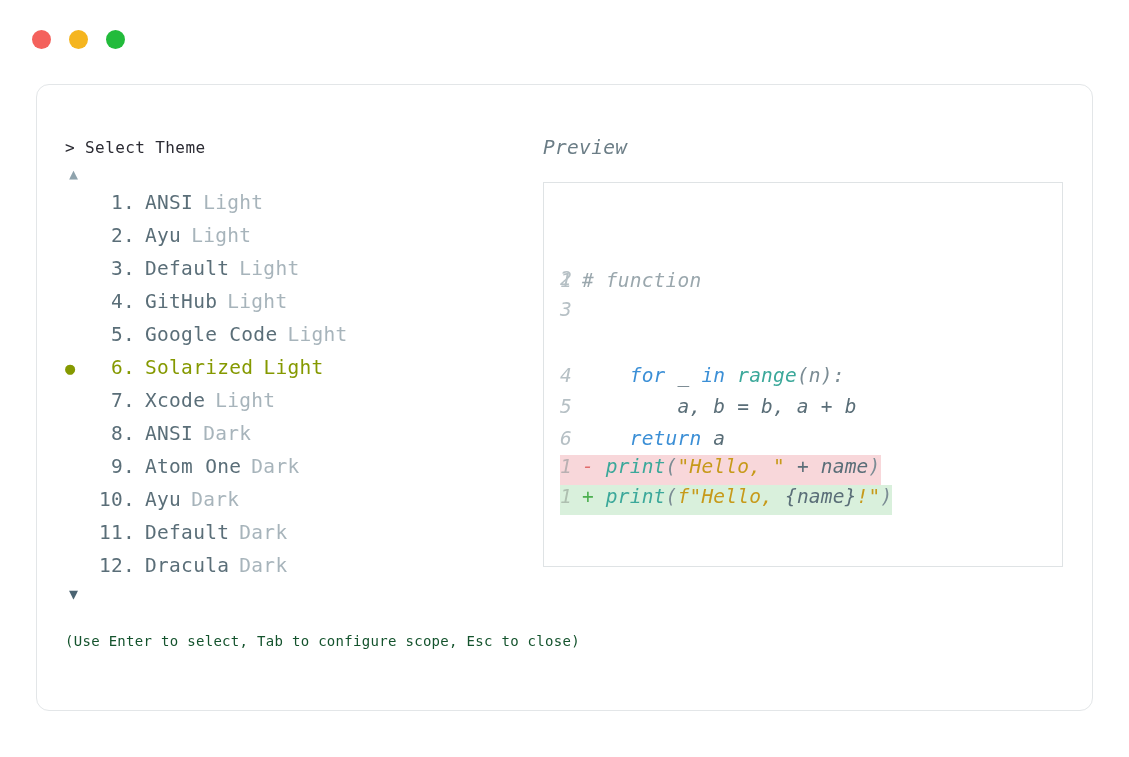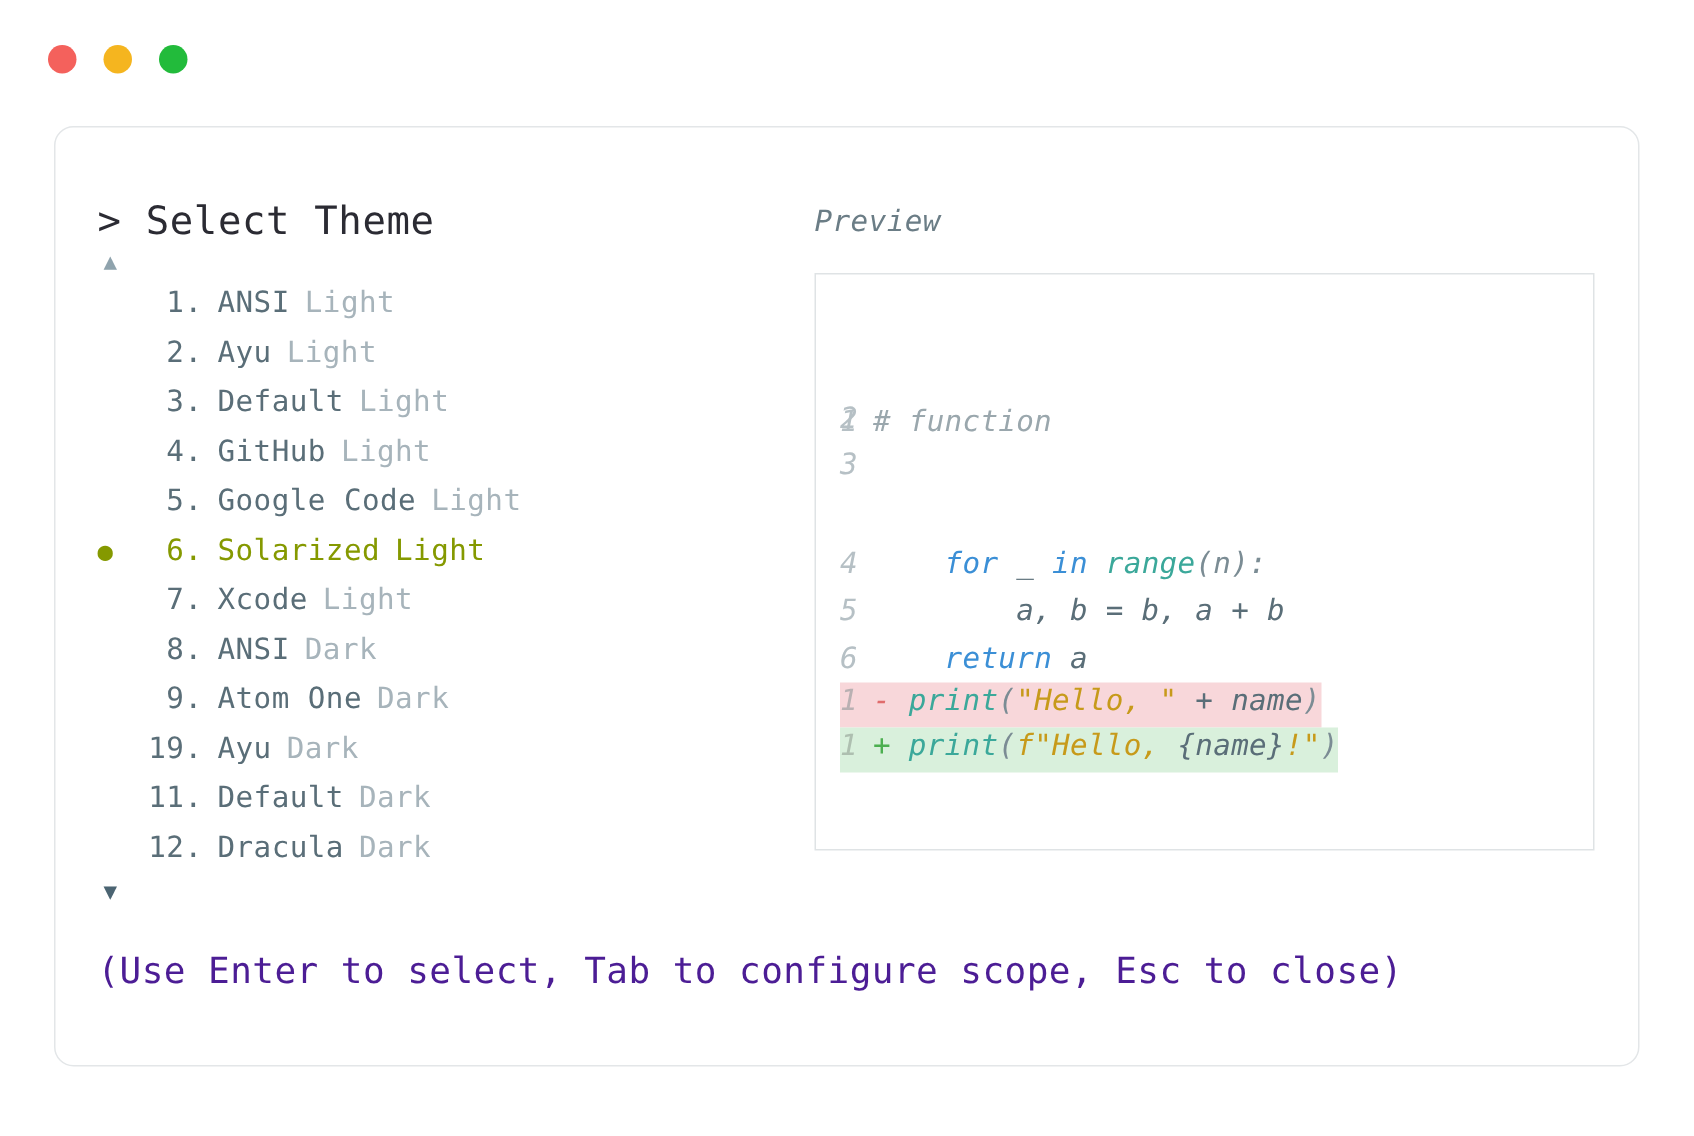--- a/index.html
+++ b/index.html
@@ -50,21 +50,21 @@
   }
 
   
   #left-pane {
     position: absolute;
     left: 28px;
     top: 48px;
     width: 460px;
   }
   #prompt-row {
-    font-size: 26px;
+    font-size: 16px;
     color: #2b2b33;
     letter-spacing: 0.4px;
     white-space: pre;
     height: 30px;
     line-height: 30px;
   }
   .scroll-arrow {
     font-size: 15px;
     line-height: 22px;
     height: 22px;
@@ -107,22 +107,22 @@
   .theme-row.selected .row-name,
   .theme-row.selected .row-variant {
     color: #859900;
   }
 
   
   #footer-hint {
     position: absolute;
     left: 28px;
     top: 548px;
-    font-size: 24px;
-    color: #4c1d95;
+    font-size: 14px;
+    color: #14532d;
     letter-spacing: 0.3px;
     white-space: pre;
   }
 
   
   #right-pane {
     position: absolute;
     left: 506px;
     top: 48px;
     width: 526px;
@@ -212,21 +212,21 @@
       <div id="theme-list">
           <div class="theme-row"><span class="bullet empty">●</span><span class="row-num">1.</span><span class="row-name" style="padding-left: 10px;">ANSI</span><span class="row-variant">Light</span></div>
           <div class="theme-row"><span class="bullet empty">●</span><span class="row-num">2.</span><span class="row-name" style="padding-left: 10px;">Ayu</span><span class="row-variant">Light</span></div>
           <div class="theme-row"><span class="bullet empty">●</span><span class="row-num">3.</span><span class="row-name" style="padding-left: 10px;">Default</span><span class="row-variant">Light</span></div>
           <div class="theme-row"><span class="bullet empty">●</span><span class="row-num">4.</span><span class="row-name" style="padding-left: 10px;">GitHub</span><span class="row-variant">Light</span></div>
           <div class="theme-row"><span class="bullet empty">●</span><span class="row-num">5.</span><span class="row-name" style="padding-left: 10px; text-align: right;">Google Code</span><span class="row-variant">Light</span></div>
           <div class="theme-row selected"><span class="bullet">●</span><span class="row-num">6.</span><span class="row-name" style="padding-left: 10px;">Solarized</span><span class="row-variant">Light</span></div>
           <div class="theme-row"><span class="bullet empty">●</span><span class="row-num">7.</span><span class="row-name" style="padding-left: 10px;">Xcode</span><span class="row-variant">Light</span></div>
           <div class="theme-row"><span class="bullet empty">●</span><span class="row-num">8.</span><span class="row-name" style="padding-left: 10px;">ANSI</span><span class="row-variant">Dark</span></div>
           <div class="theme-row"><span class="bullet empty">●</span><span class="row-num">9.</span><span class="row-name" style="padding-left: 10px;">Atom One</span><span class="row-variant">Dark</span></div>
-          <div class="theme-row"><span class="bullet empty">●</span><span class="row-num">19.</span><span class="row-name" style="padding-left: 10px;">Ayu</span><span class="row-variant">Dark</span></div>
+          <div class="theme-row"><span class="bullet empty">●</span><span class="row-num">10.</span><span class="row-name" style="padding-left: 10px;">Ayu</span><span class="row-variant">Dark</span></div>
           <div class="theme-row"><span class="bullet empty">●</span><span class="row-num">11.</span><span class="row-name" style="padding-left: 10px;">Default</span><span class="row-variant">Dark</span></div>
           <div class="theme-row"><span class="bullet empty">●</span><span class="row-num">12.</span><span class="row-name" style="padding-left: 10px; text-align: right;">Dracula</span><span class="row-variant">Dark</span></div>
         </div>
       <div class="scroll-arrow" id="scroll-down">▼</div>
     </div>
 
     <div id="footer-hint">(Use Enter to select, Tab to configure scope, Esc to close)</div>
 
     <div id="right-pane">
       <div id="preview-label">Preview</div>

